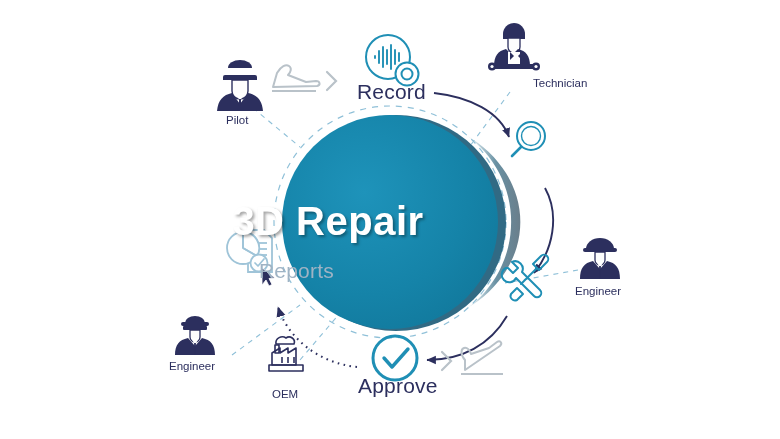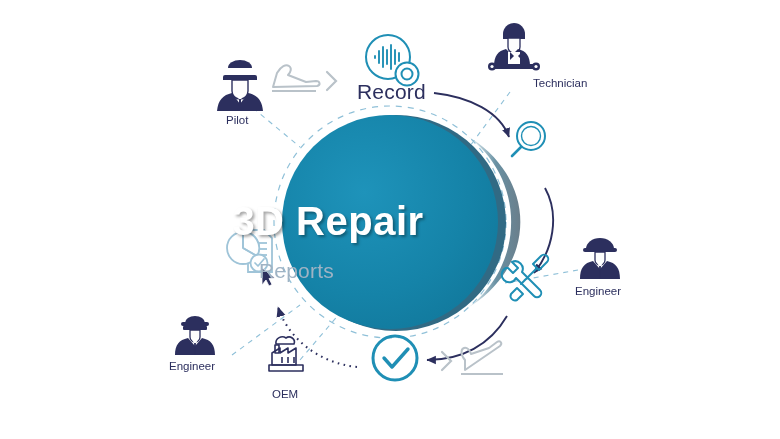--- a/index.html
+++ b/index.html
@@ -172,20 +172,21 @@
       <line x1="461" y1="374" x2="503" y2="374"></line>
     </g>
     <path d="M442,352 l9,9 l-9,9" stroke="#b9c2c9" fill="none" stroke-width="2.2" stroke-linecap="round"></path>
 
     <path d="M262,268 l0,17 l4,-5 l3,6 l3,-1.5 l-3,-6 l6,-0.5 z" fill="#2c2f5e" stroke="#ffffff" stroke-width="0.8"></path>
   </svg>
 
   <div class="core-text" style="top:199px;">3D Repair</div>
 
   <div class="lbl stage-label" style="left:357px;top:80px;">Record</div>
+  <div class="lbl stage-label" style="left:358px;top:374px;">Approve</div>
   <div class="lbl stage-label faded" style="left:228px;top:259px;margin-left:31px;">Reports</div>
 
   <div class="lbl actor-label" style="left:226px;top:114px;">Pilot</div>
   <div class="lbl actor-label" style="left:485px;top:77px;margin-left:48px;">Technician</div>
   <div class="lbl actor-label" style="left:575px;top:285px;">Engineer</div>
   <div class="lbl actor-label" style="left:169px;top:360px;">Engineer</div>
   <div class="lbl actor-label" style="left:272px;top:388px;">OEM</div>
 
 </div>
 

